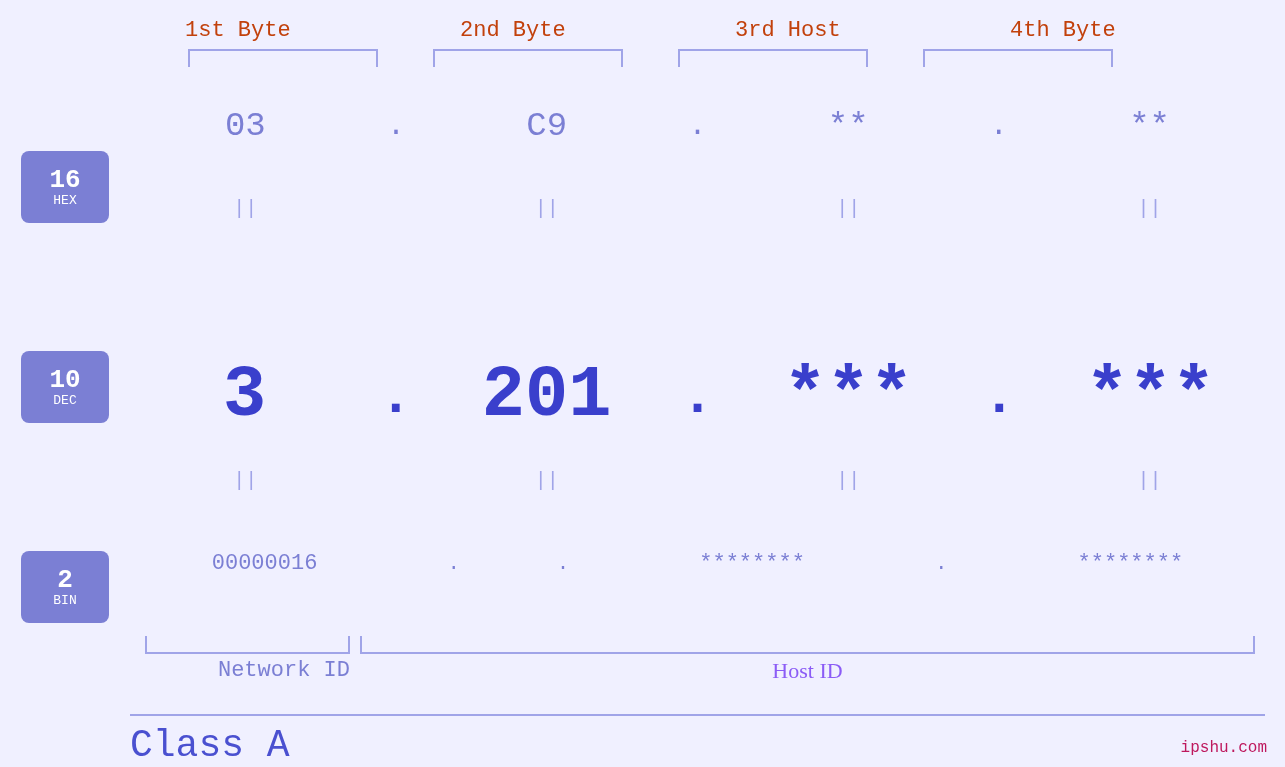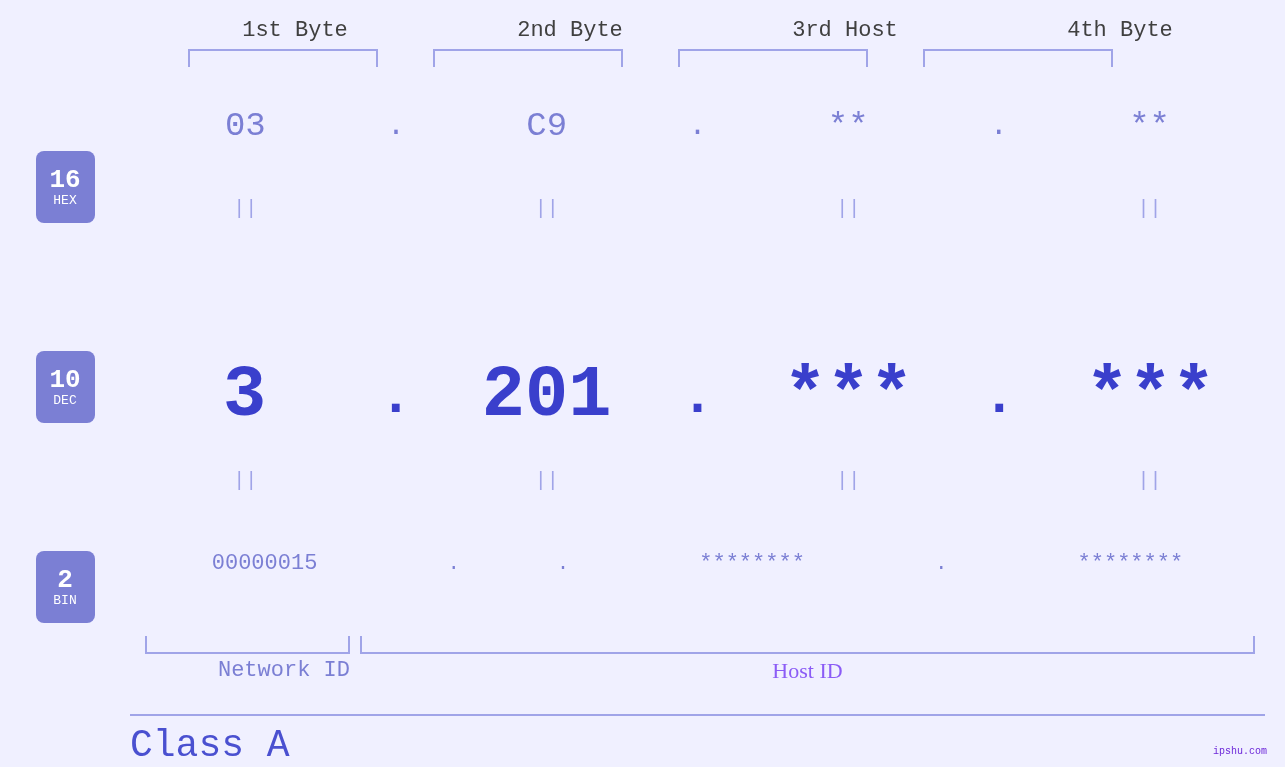--- a/index.html
+++ b/index.html
@@ -25,25 +25,25 @@
     
     .byte-headers {
       display: flex;
       width: 1100px;
       margin-left: 130px;
       margin-top: 18px;
       justify-content: space-around;
     }
 
     .byte-label {
-      color: #404040;
+      color: #c2410c;
       font-size: 22px;
       font-family: 'Courier New', Courier, monospace;
       width: 220px;
-      text-align: center;
+      text-align: left;
     }
 
     
     .bracket-row {
       display: flex;
       width: 1100px;
       margin-left: 130px;
       align-items: center;
       margin-top: 6px;
     }
@@ -74,21 +74,21 @@
       justify-content: space-around;
       width: 130px;
       padding: 10px 0;
       padding-bottom: 80px;
     }
 
     .badge {
       background: #7b7fd4;
       color: white;
       border-radius: 8px;
-      width: 59px;
+      width: 88px;
       height: 72px;
       display: flex;
       flex-direction: column;
       align-items: center;
       justify-content: center;
       font-family: 'Courier New', Courier, monospace;
     }
 
     .badge-num {
       font-size: 26px;
@@ -247,22 +247,22 @@
       font-size: 38px;
       font-family: 'Courier New', Courier, monospace;
       margin-top: 8px;
     }
 
     
     .watermark {
       position: absolute;
       bottom: 10px;
       right: 18px;
-      color: #6d28d9;
-      font-size: 10px;
+      color: #be185d;
+      font-size: 16px;
       font-family: 'Courier New', Courier, monospace;
     }
 
   </style>
 </head>
 <body>
 
 <div class="container">
 
   <div class="byte-headers">
@@ -354,21 +354,21 @@
         <div class="sep-spacer"></div>
         <div class="sep-symbol">||</div>
         <div class="sep-spacer"></div>
         <div class="sep-symbol">||</div>
         <div class="sep-spacer"></div>
         <div class="sep-symbol">||</div>
       </div>
 
       <div class="data-row" style="flex:1; align-items:center;">
         <div class="cell">
-          <span class="bin-val">00000015</span>
+          <span class="bin-val">00000016</span>
         </div>
         <div class="dot-sep bin-dot">.</div>
         <div class="dot-sep bin-dot">.</div>
         <div class="cell">
           <span class="bin-val">********</span>
         </div>
         <div class="dot-sep bin-dot">.</div>
         <div class="cell">
           <span class="bin-val">********</span>
         </div>

